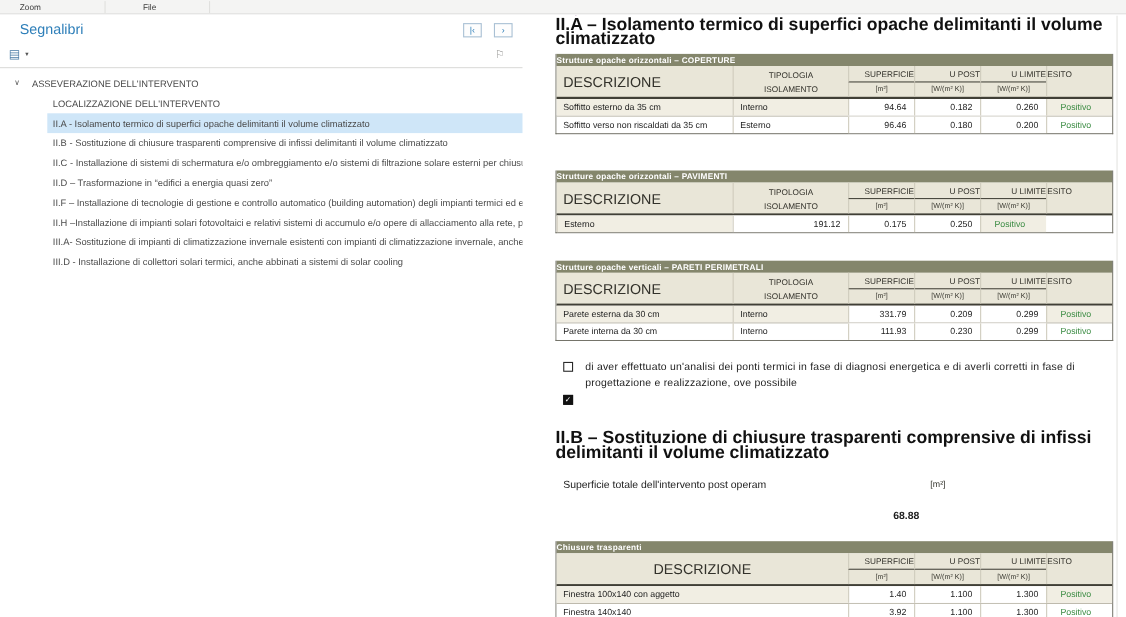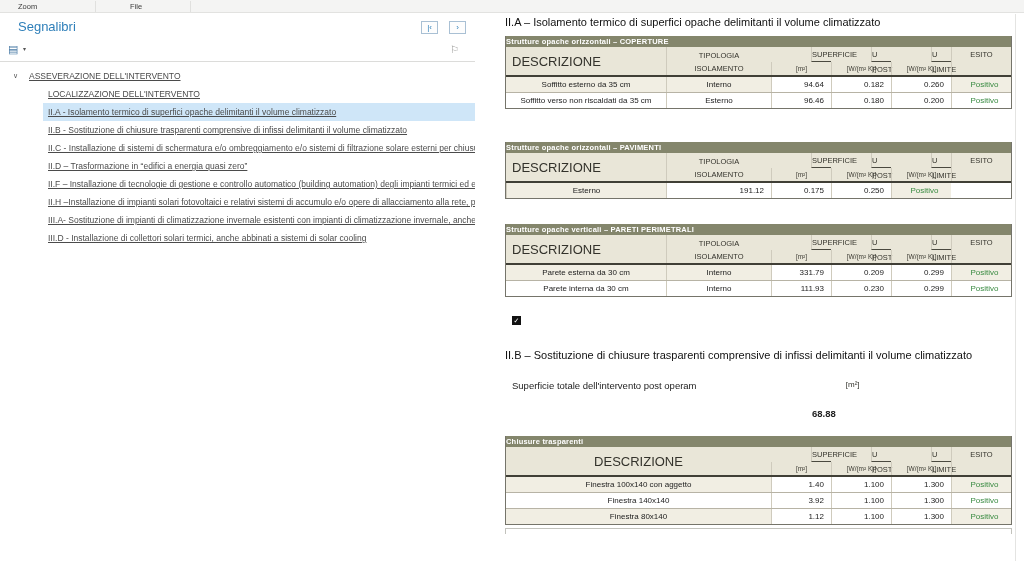--- a/index.html
+++ b/index.html
@@ -25,35 +25,35 @@
              font-size:8px; line-height:11px; text-align:center; cursor:pointer; }
   .nav-prev { left:421px; } .nav-next { left:449px; }
   .sb-tools { position:relative; height:22px; border-bottom:1px solid #dcdcda; }
   .menu-icon { position:absolute; left:8px; top:3px; font-size:11px;
                color:#4a7ba6; cursor:pointer; }
   .menu-caret { position:absolute; left:23px; top:5px; font-size:6px; color:#555; }
   .flag-icon { position:absolute; left:450px; top:4px; font-size:10px; color:#9a9a98; }
 
   .bm-tree { padding-top:5px; font-size:8.5px; color:#4b4b4b; }
   .bm-row { position:relative; height:18px; line-height:18px; white-space:nowrap;
-            overflow:hidden; cursor:pointer;text-decoration:underline; }
+            overflow:hidden; cursor:pointer; }
   .bm-row.lvl0 { padding-left:29px; }
   .bm-row.lvl1 { padding-left:48px; }
   .bm-row.sel { margin-left:43px; padding-left:5px;
                 background:var(--selection-blue,#cfe6f8); }
   .bm-chevron { position:absolute; left:13px; top:0; font-size:7px; color:#5a5a5a; }
 
   
   .docview { position:absolute; top:14px; left:475px; width:549px; height:547px;
              background:#fff; overflow:hidden; }
   .page-edge { position:absolute; top:0; left:540px; width:1px; height:547px;
                background:#e4e4e2; }
   .doc-content { position:absolute; left:30px; top:0; width:507px; }
 
-  .section-heading { font-size:11px; font-weight:normal; color:#111;
+  .section-heading { font-size:16px; font-weight:bold; color:#111;
                      line-height:13px; }
   .head-a { margin-top:2px; }
   .head-b { margin-top:24px; }
 
   
   .tbl { width:507px; border:1px solid #75746a; border-top:none; font-size:8px;
          color:#1c1c1c; }
   .t1 { margin-top:7px; } .t2 { margin-top:33px; } .t3 { margin-top:25px; }
   .t4 { margin-top:17px; }
   .tbl-title { height:11px; line-height:11px; text-align:left; font-weight:bold;
@@ -62,30 +62,30 @@
   .tbl-head { display:grid; background:var(--header-beige,#e9e6d8);
               border-bottom:2px solid #403f36; grid-auto-rows:auto; }
   .cols-a { grid-template-columns:160px 105px 60px 60px 60px auto; }
   .cols-b { grid-template-columns:265px 60px 60px 60px auto; }
   .th { color:#33322b; }
   .th-desc { grid-row:1/3; display:flex; align-items:center; padding-left:6px;
              font-size:13px; }
   .th-desc-center { justify-content:center; padding-left:0; }
   .th-tip { grid-row:1/3; text-align:center; font-size:7.5px; padding-top:2px;
             line-height:13px; }
-  .th-num { grid-row:1; height:15px; line-height:15px; text-align:left;
-            font-size:7.5px; border-bottom:1px solid #4a493f;margin-left:40px; }
+  .th-num { grid-row:1; height:15px; line-height:15px; text-align:right;
+            font-size:7.5px; border-bottom:1px solid #4a493f; }
   .th-unit { grid-row:2; height:13px; line-height:13px; text-align:center;
              font-size:6.5px; color:#3c3b33; }
-  .th-esito { grid-row:1/3; text-align:center; padding-top:3px; font-size:7.5px; }
+  .th-esito { grid-row:1/3; text-align:left; padding-top:3px; font-size:7.5px; }
   .sep { border-left:1px solid #cfcbbd; }
 
   .tbl-row { display:grid; min-height:15px; background:#fff; }
   .tbl-row + .tbl-row { border-top:1px solid #b7b3a5; }
-  .td { padding:1px 6px; line-height:13px;text-align:center; }
+  .td { padding:1px 6px; line-height:13px; }
   .tbl-row.odd .td:not(.field) { background:var(--row-stripe,#f1eee3); }
   .td-num { text-align:right; padding-right:7px; background:#fff; }
   .td-esito { color:var(--positive-green,#398a41); padding-left:12px; }
 
   .partial-next { width:507px; height:6px; margin-top:3px;
                   border:1px solid #c2c2bc; border-bottom:none; background:#fff; }
 
   
   .cb-block { margin-top:16px; padding-left:7px; width:492px; }
   .cb-row { display:flex; gap:11px; font-size:9.5px; line-height:15px; color:#1d1d1d;
@@ -231,20 +231,24 @@
             <div class="td td-tip sep">Interno</div>
             <div class="td td-num field sep">111.93</div>
             <div class="td td-num field sep">0.230</div>
             <div class="td td-num field sep">0.299</div>
             <div class="td td-esito sep">Positivo</div>
           </div>
         </div>
 
       <div class="cb-block" id="checkbox-block">
           <div class="cb-row">
+            <span class="cb-box"></span>
+            <span>di aver effettuato un'analisi dei ponti termici in fase di diagnosi energetica e di averli corretti in fase di progettazione e realizzazione, ove possibile</span>
+          </div>
+          <div class="cb-row">
             <span class="cb-box checked">✓</span>
           </div>
         </div>
 
       <div class="section-heading head-b">II.B – Sostituzione di chiusure trasparenti comprensive di infissi delimitanti il volume climatizzato</div>
 
       <div class="sup-line">
         <span class="sup-label">Superficie totale dell'intervento post operam</span>
         <span class="sup-value">68.88</span>
         <span class="sup-unit">[m²]</span>

